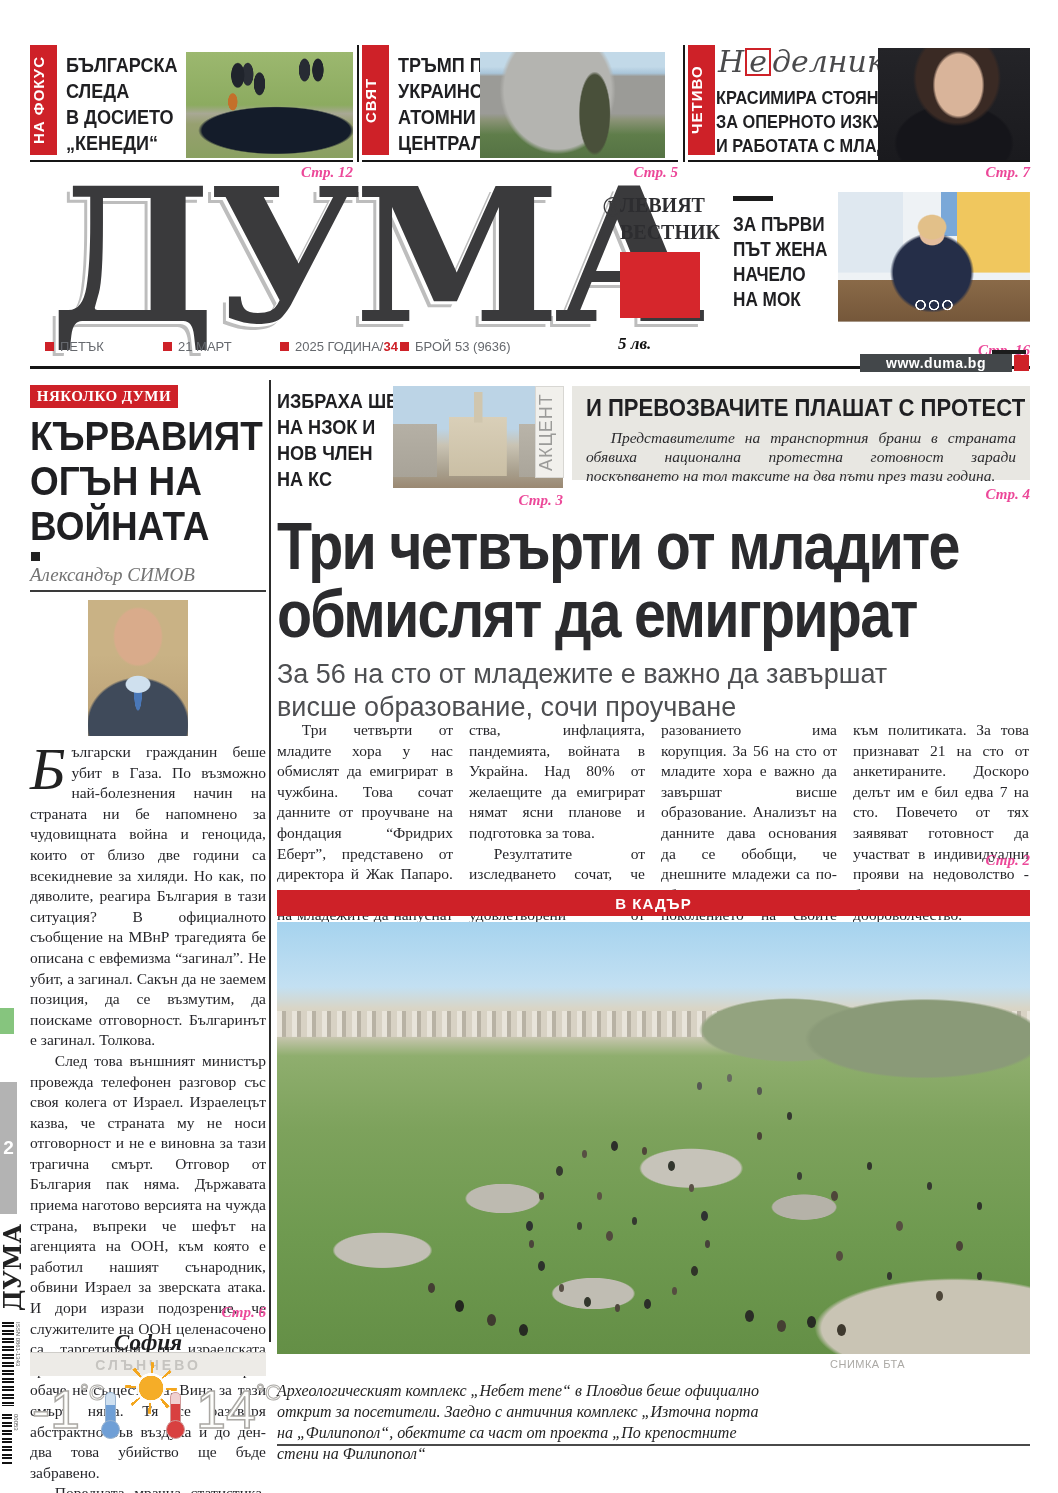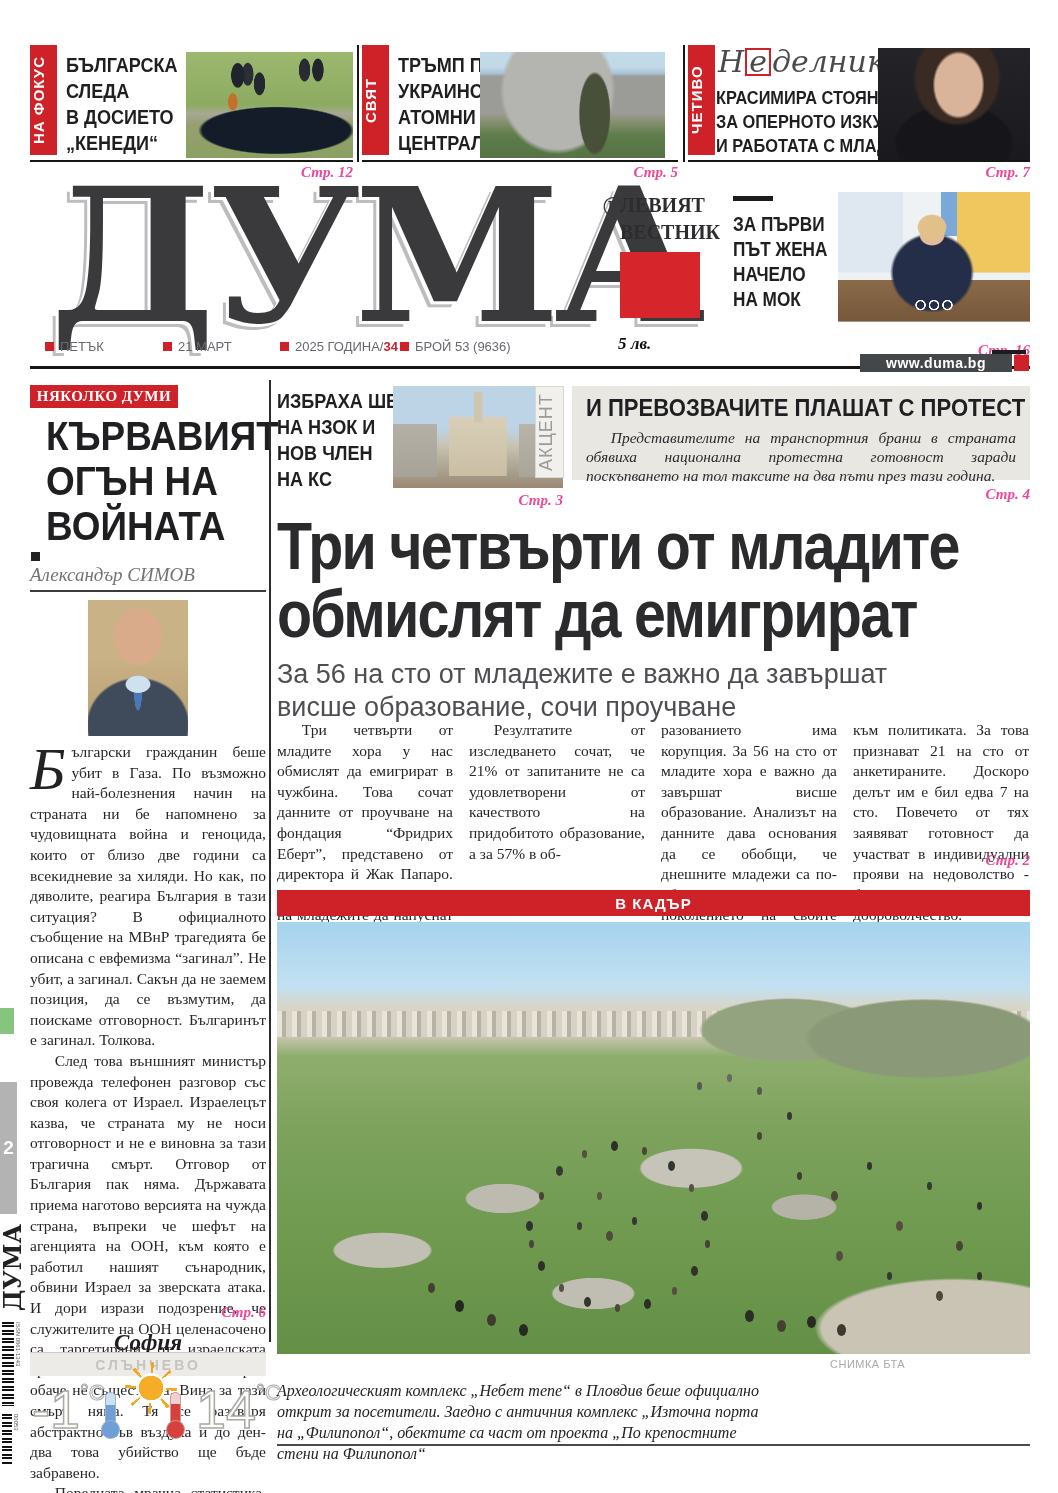--- a/index.html
+++ b/index.html
@@ -117,21 +117,21 @@
   #main-rule{left:30px;top:366px;width:1000px;height:3px;}
   #www-band{left:860px;top:354px;width:152px;height:18px;background:#43474a;color:#fff;
             font-family:"Liberation Sans",sans-serif;font-weight:700;font-size:14px;
             display:flex;align-items:center;justify-content:center;letter-spacing:.5px;}
   #www-sq{left:1014px;top:355px;width:15px;height:16px;background:#ce2128;}
 
   
   #rubric{left:30px;top:385px;width:148px;height:23px;background:#ce2128;color:#fff;
           font-weight:700;font-size:15px;display:flex;align-items:center;justify-content:center;
           font-family:"Liberation Serif",serif;letter-spacing:.5px;}
-  #op-title{left:46px;top:414px;}
+  #op-title{left:30px;top:414px;}
   #op-title div{font-size:41px;line-height:45px;transform:scaleX(.9);}
   #op-bullet{left:31px;top:552px;width:9px;height:9px;background:#222;}
   #op-author{left:30px;top:564px;font-style:italic;font-size:19px;color:#737373;}
   #op-rule{left:30px;top:590px;width:236px;height:2px;background:#3a3a3a;}
   #op-photo{left:88px;top:600px;width:100px;height:136px;
     background:
       radial-gradient(ellipse 13px 9px at 50% 62%,#cfe0ee 0 90%,transparent 100%),
       radial-gradient(ellipse 4px 16px at 50% 70%,#4a78b8 0 90%,transparent 100%),
       radial-gradient(ellipse 25px 30px at 50% 27%,#d9ab8b 0 92%,transparent 100%),
       radial-gradient(ellipse 52px 48px at 50% 92%,#3f4a5a 0 95%,transparent 100%),
@@ -363,20 +363,21 @@
   <div class="abs" id="lead-title">
     <div class="cond">Три четвърти от младите</div>
     <div class="cond">обмислят да емигрират</div>
   </div>
   <div class="abs" id="lead-sub">За 56 на сто от младежите е важно да завършат висше образование, сочи проучване</div>
   <div class="abs" id="lead-cols">
     <div class="col seriftxt">
       <p>Три четвърти от младите хора у нас обмислят да емигрират в чужбина. Това сочат данните от проучване на фондация “Фридрих Еберт”, представено от директора й Жак Папаро. Причините за желанието на младежите да напуснат страната са многобройните смени на правител-</p>
     </div>
     <div class="col seriftxt">
+      <p class="noind">ства, инфлацията, пандемията, войната в Украйна. Над 80% от желаещите да емигрират нямат ясни планове и подготовка за това.</p>
       <p>Резултатите от изследването сочат, че 21% от запитаните не са удовлетворени от качеството на придобитото образование, а за 57% в об-</p>
     </div>
     <div class="col seriftxt">
       <p class="noind">разованието има корупция. За 56 на сто от младите хора е важно да завършат висше образование. Анализът на данните дава основания да се обобщи, че днешните младежи са по-образовани от поколението на своите родители.</p>
       <p>Наблюдава се ръст на интереса на младите българи</p>
     </div>
     <div class="col seriftxt">
       <p class="noind">към политиката. За това признават 21 на сто от анкетираните. Доскоро делът им е бил едва 7 на сто. Повечето от тях заявяват готовност да участват в индивидуални прояви на недоволство - бойкот, подписка, доброволчество.</p>
     </div>
   </div>

